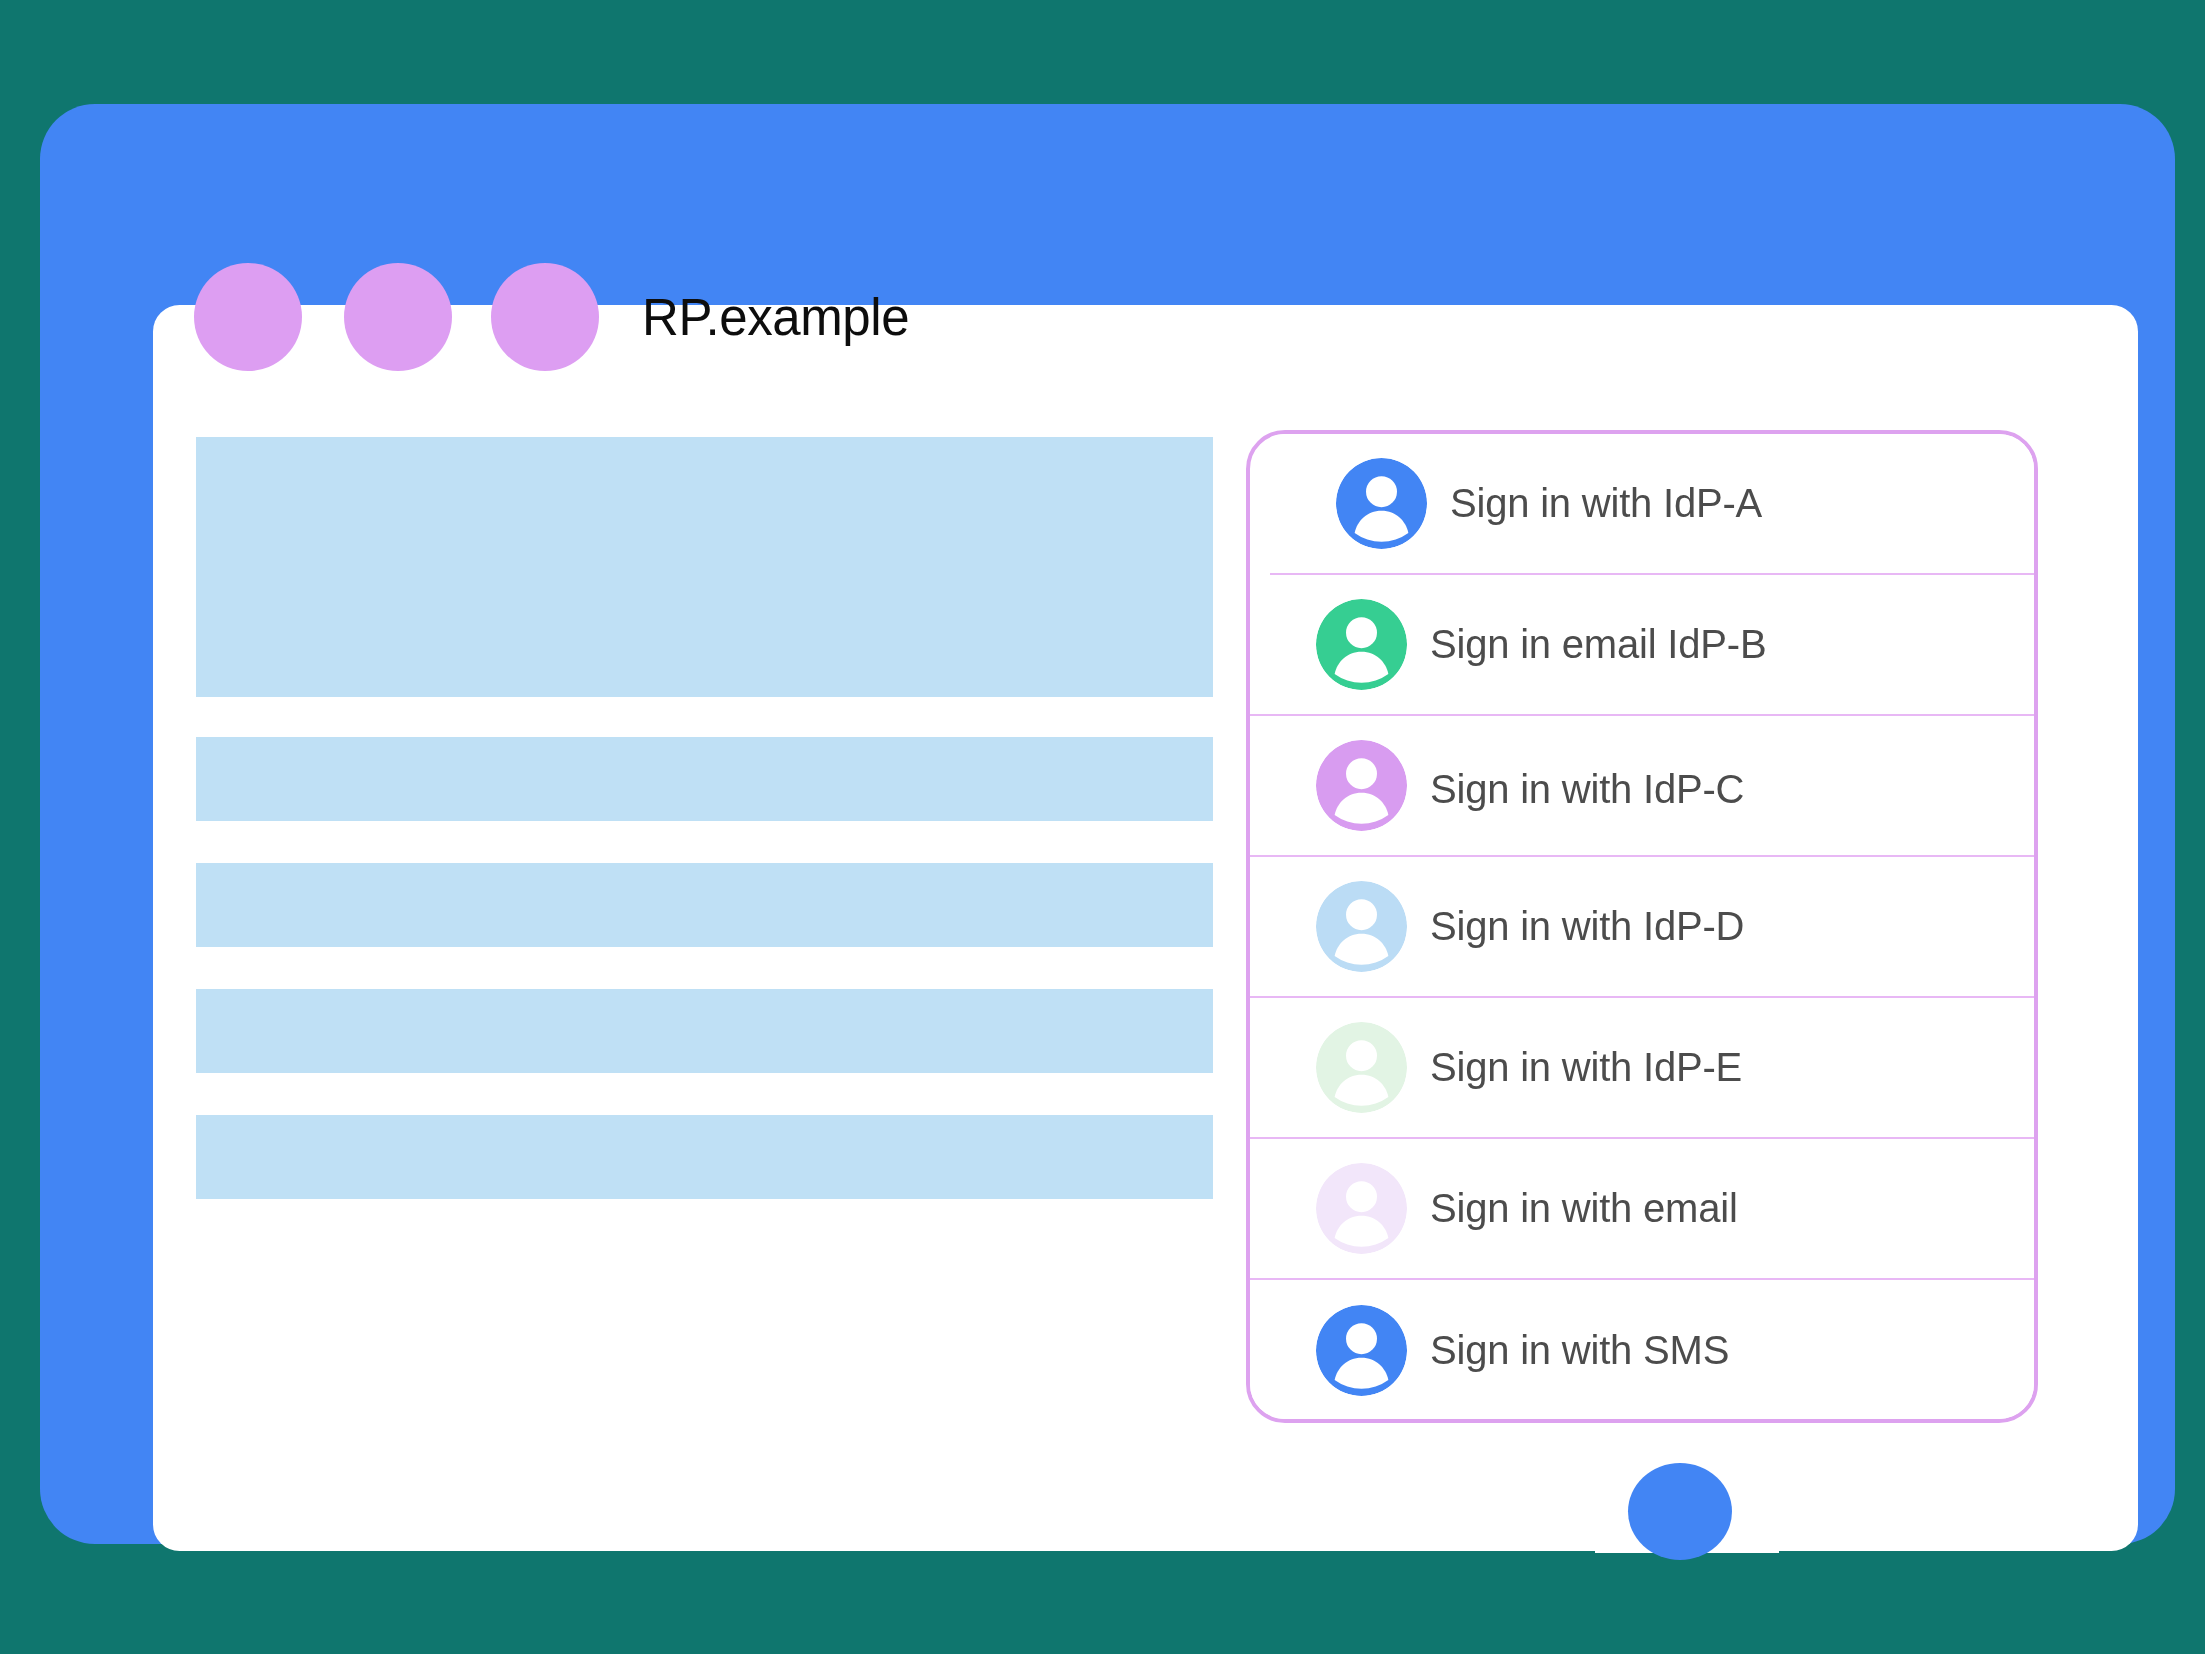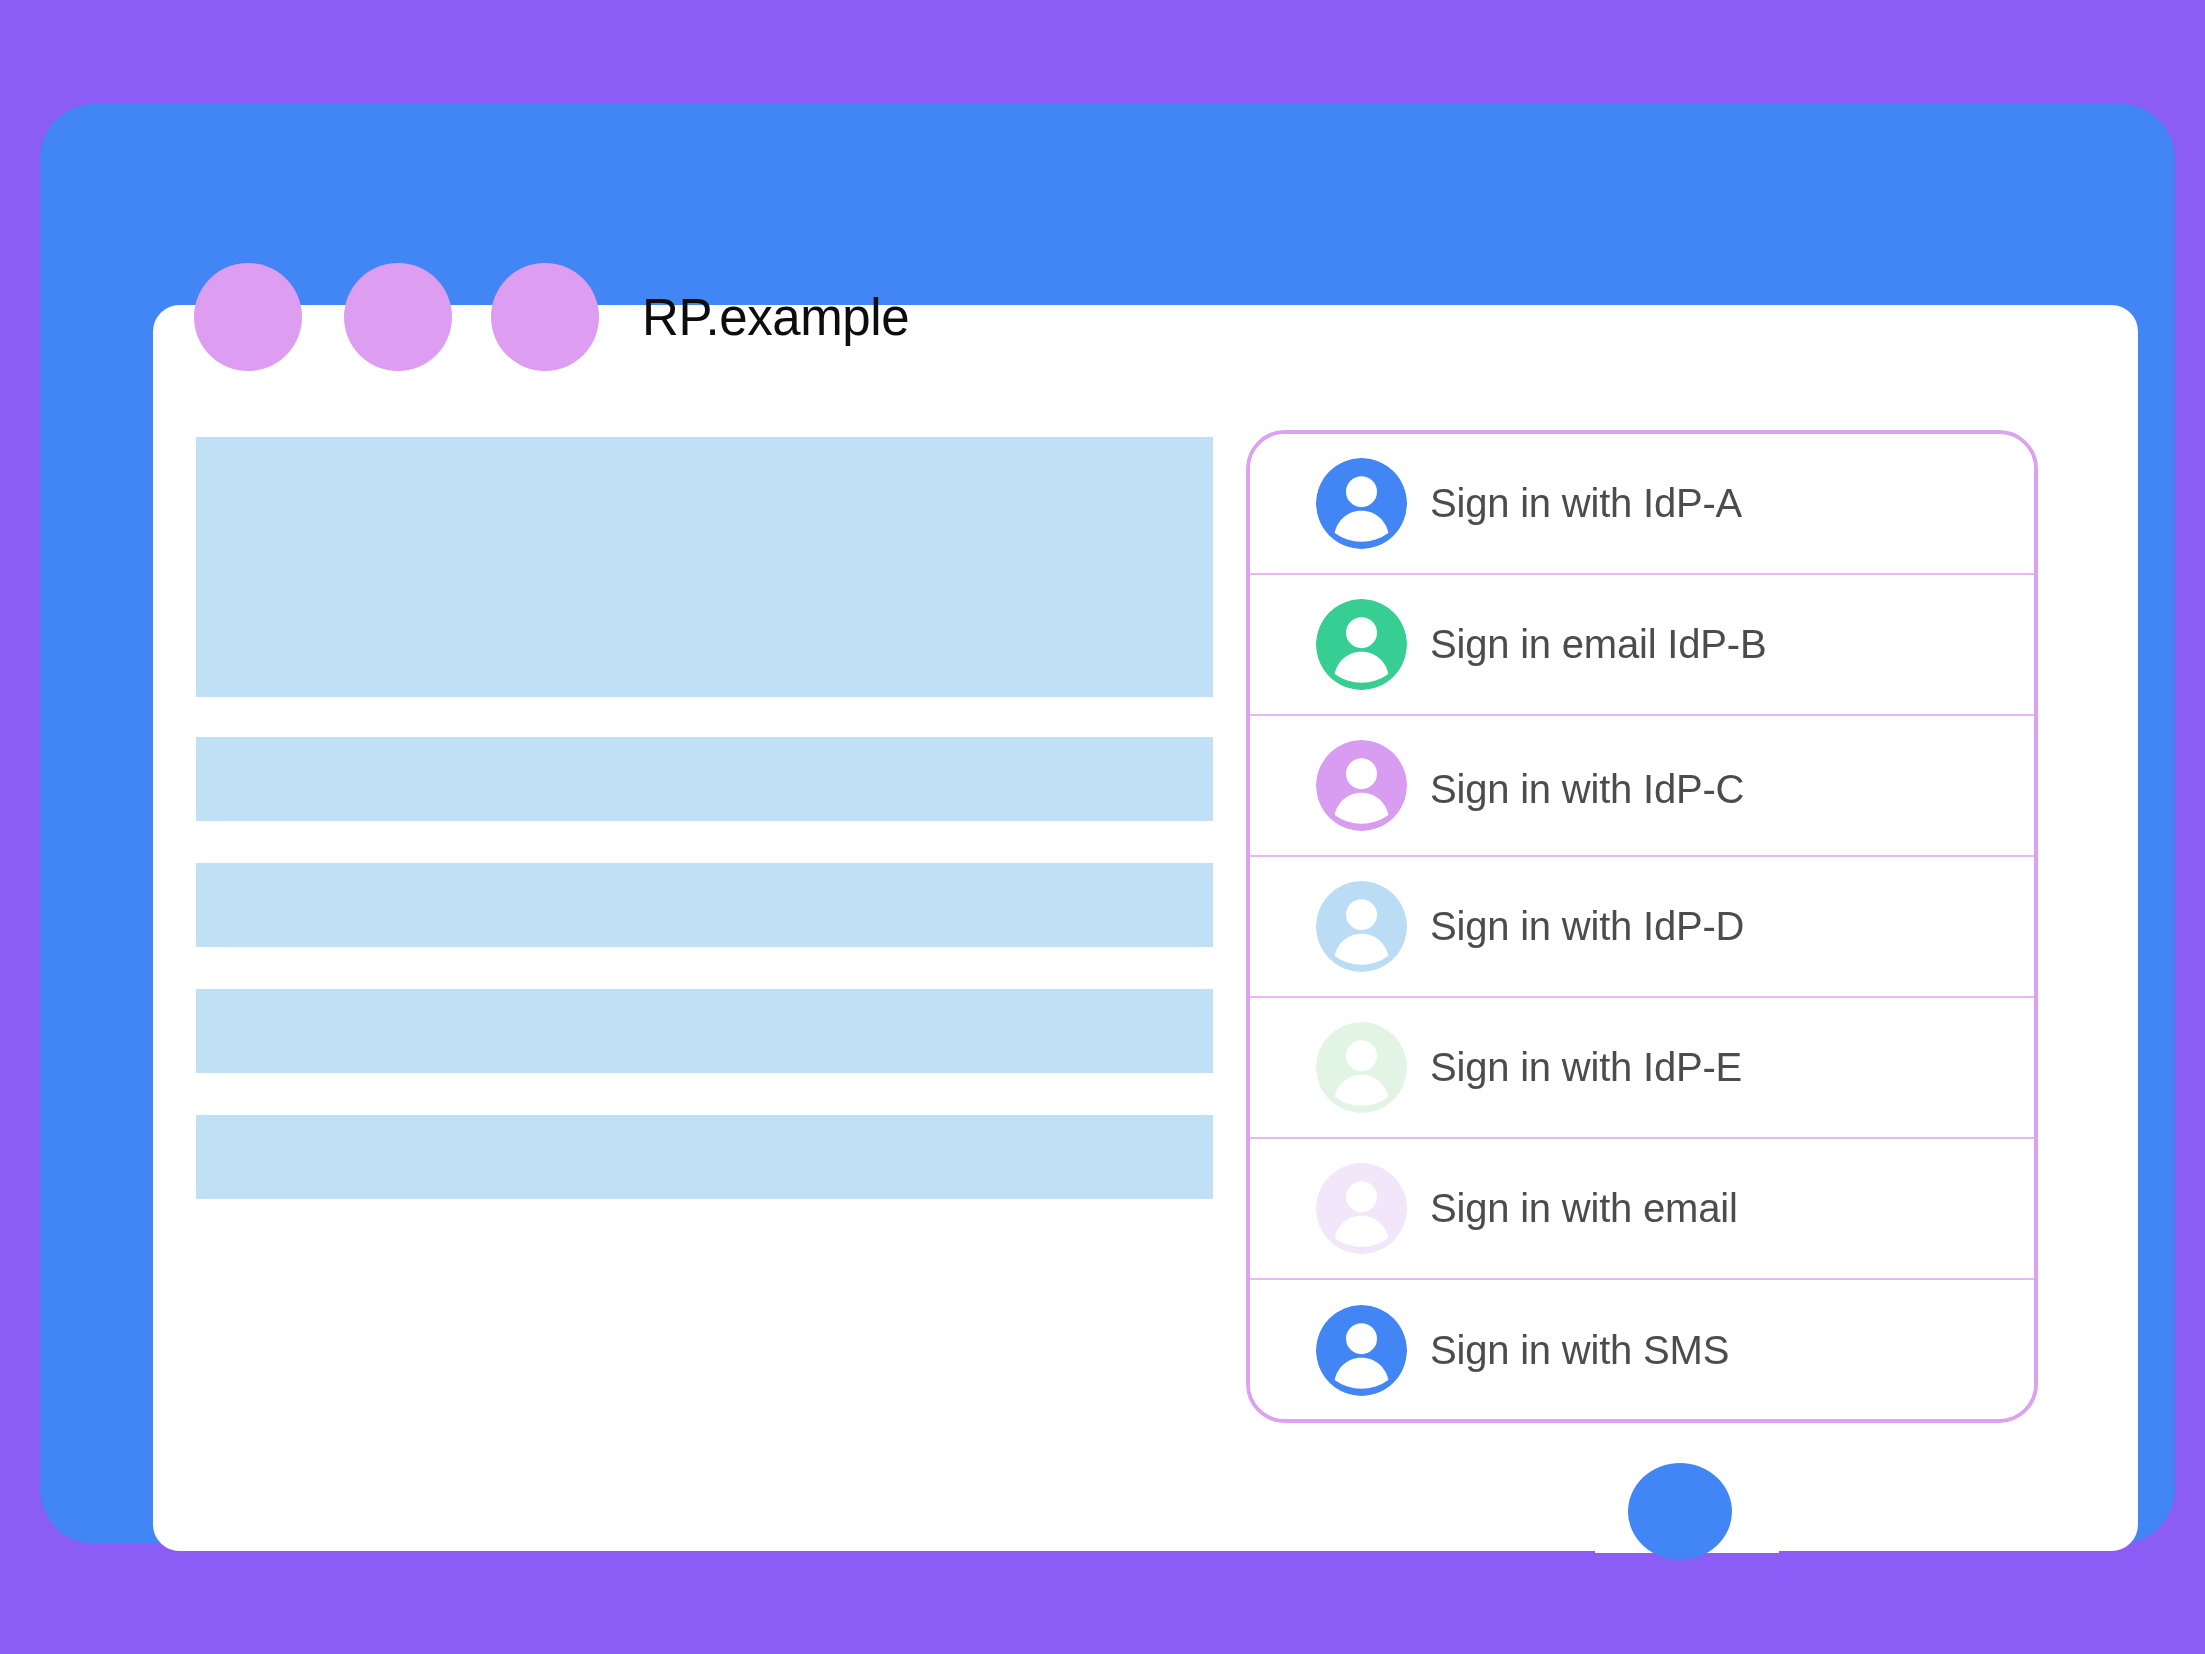--- a/index.html
+++ b/index.html
@@ -9,21 +9,21 @@
     height: 1654px;
     background: #ffffff;
     font-family: "Liberation Sans", sans-serif;
     overflow: hidden;
   }
 
   #stage {
     position: relative;
     width: 2206px;
     height: 1654px;
-    background: #8b5cf6;
+    background: #0f766e;
   }
 
   
   .device-frame {
     position: absolute;
     left: 40px;
     top: 104px;
     width: 2135px;
     height: 1440px;
     background: #4285f4;
@@ -180,21 +180,21 @@
   <div class="content-col">
     <div class="ph-block ph-hero" style="background: rgb(191, 224, 245);"></div>
     <div class="ph-block ph-bar" style="background: rgb(191, 224, 245);"></div>
     <div class="ph-block ph-bar" style="background: rgb(191, 224, 245);"></div>
     <div class="ph-block ph-bar" style="background: rgb(191, 224, 245);"></div>
     <div class="ph-block ph-bar last" style="background: rgb(191, 224, 245);"></div>
   </div>
 
   <div class="account-panel" style="border-color: rgb(221, 162, 239);">
     <div class="account-list" id="account-list">
-        <div class="account-row" style="border-bottom-color: rgb(232, 184, 245);">
+        <div class="account-row" style="border-bottom-color: rgb(232, 184, 245); margin-left: 20px;">
           <div class="avatar">
             <svg viewBox="0 0 100 100" xmlns="http://www.w3.org/2000/svg">
               <circle cx="50" cy="50" r="50" fill="#4285f4"></circle>
               <circle cx="50" cy="37" r="17" fill="#ffffff"></circle>
               <path d="M50 58c-16 0-27 11.5-29.5 24.5A50 50 0 0 0 79.5 82.5C77 69.5 66 58 50 58z" fill="#ffffff"></path>
             </svg>
           </div>
           <span class="account-label" style="color: rgb(76, 76, 76);">Sign in with IdP-A</span>
         </div>
         <div class="account-row" style="border-bottom-color: rgb(232, 184, 245);">

